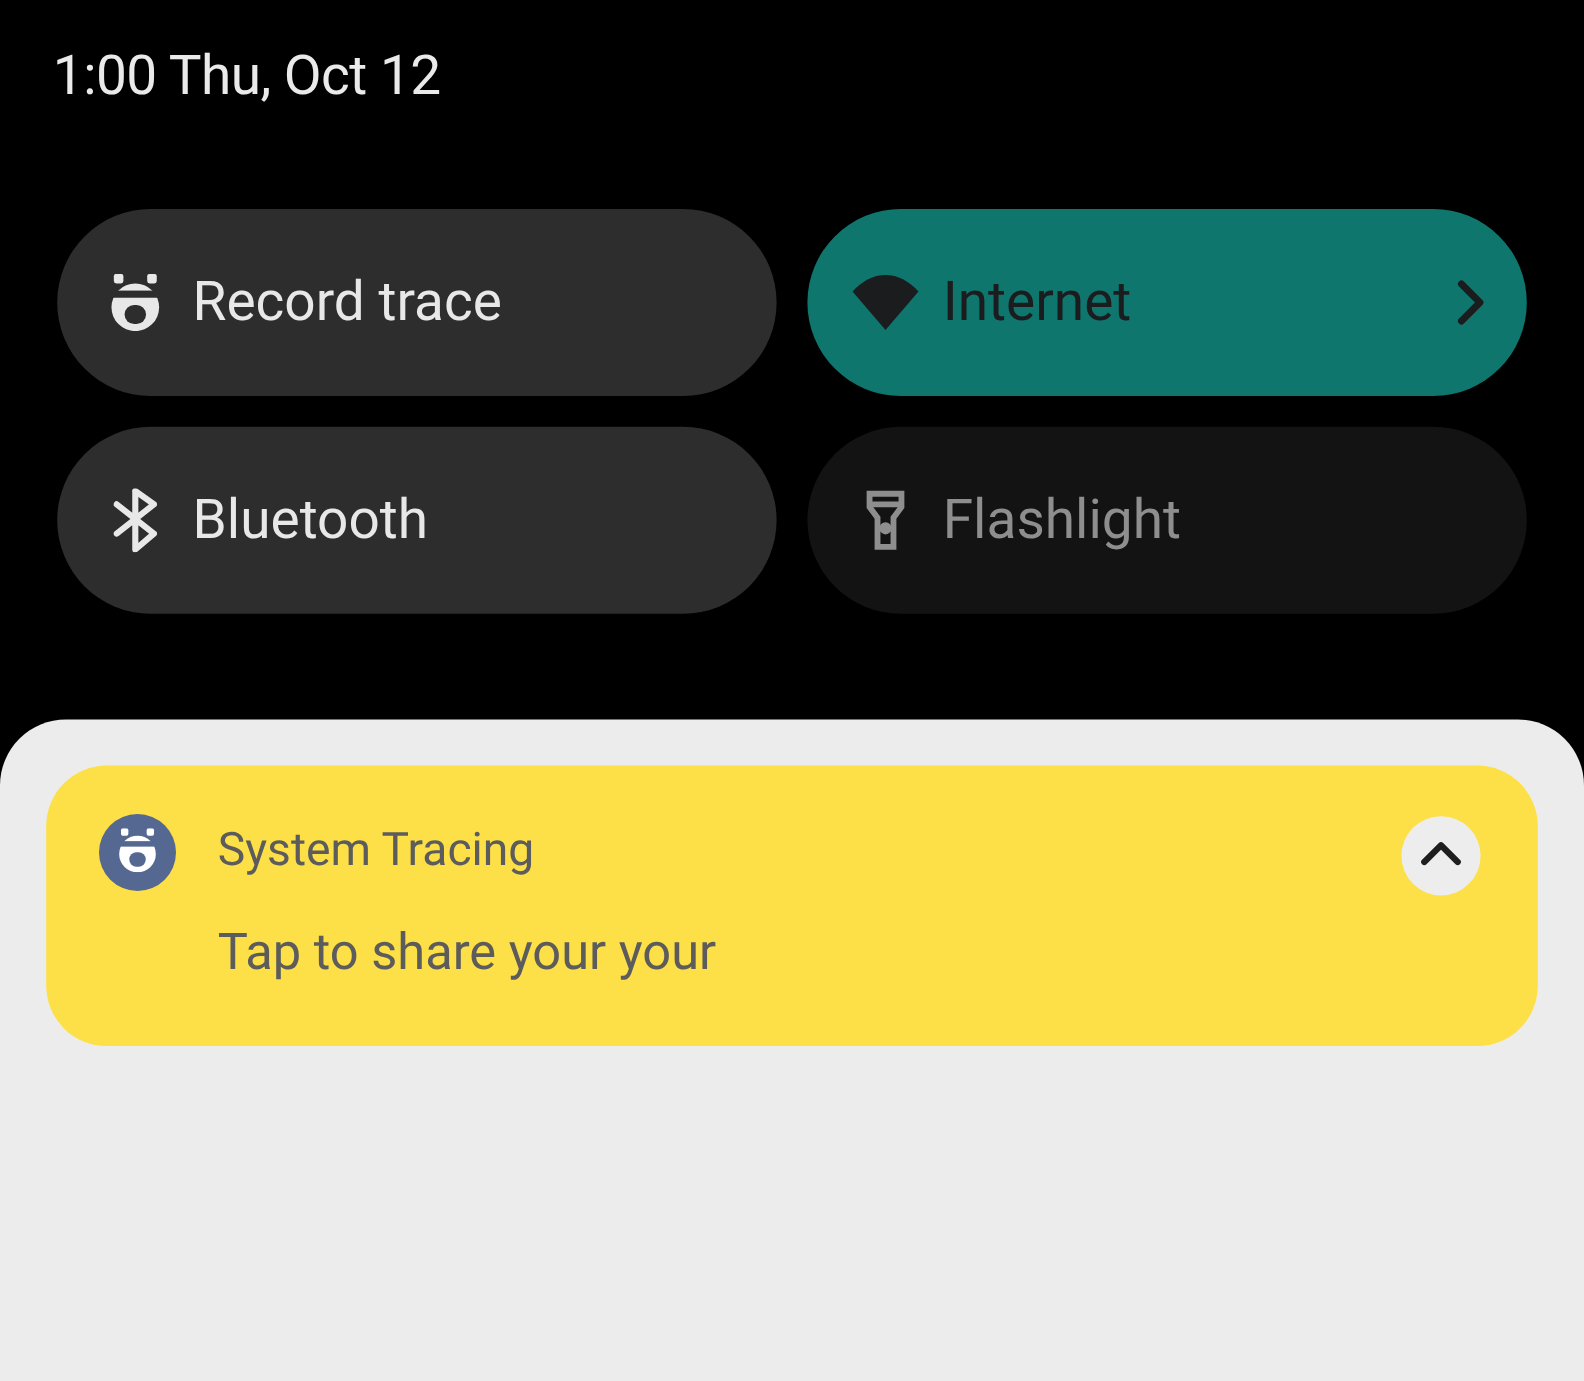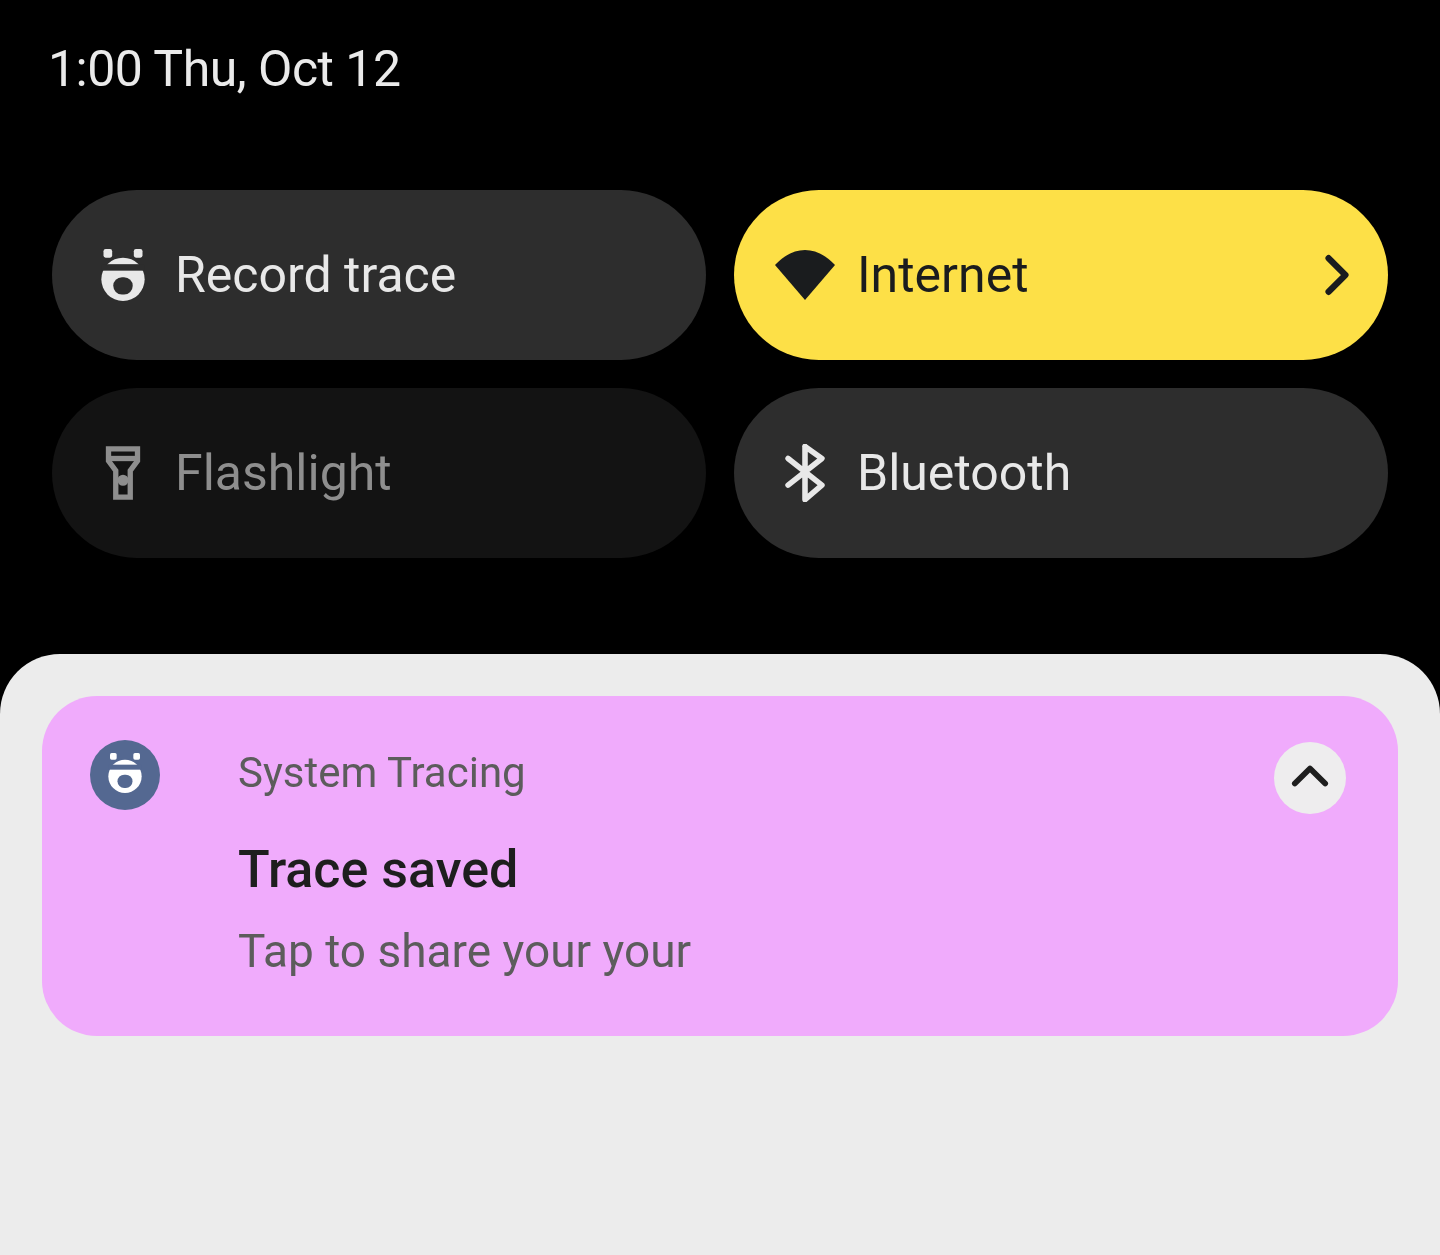--- a/index.html
+++ b/index.html
@@ -53,21 +53,21 @@
       padding: 0 30px 0 40px;
       gap: 21px;
       cursor: pointer;
       user-select: none;
     }
     .qs-tile.off {
       background: #2d2d2d;
       color: #e8e8e8;
     }
     .qs-tile.on {
-      background: #fde047;
+      background: #0f766e;
       color: #1a1c1e;
     }
     .qs-tile.dim {
       background: #131313;
       color: #8e8e8e;
     }
     .qs-tile .label {
       font-size: 50px;
       font-weight: 400;
       flex: 1;
@@ -77,25 +77,24 @@
 
     
     .notif-shelf {
       margin-top: 96px;
       background: #ececec;
       border-top-left-radius: 60px;
       border-top-right-radius: 60px;
       padding: 42px 42px 600px 42px;
     }
     .notif-card {
-      background: #f0abfc;
+      background: #fde047;
       border-radius: 55px;
       padding: 46px 52px 58px 48px;
       display: flex;
-      gap: 40px;
     }
     .notif-icon-badge {
       width: 70px; height: 70px;
       border-radius: 50%;
       background: #546891;
       display: flex; align-items: center; justify-content: center;
       flex: 0 0 auto;
       margin-right: 38px;
       margin-top: -2px;
     }
@@ -155,59 +154,58 @@
           </svg>
       </span>
       <span class="label">Internet</span>
       <span class="chev">
         <svg width="26" height="42" viewBox="0 0 12 20">
             <path fill="none" stroke="currentColor" stroke-width="3" stroke-linecap="round" stroke-linejoin="round" d="M2 2 L10 10 L2 18"></path>
           </svg>
       </span>
     </div>
 
+    <div class="qs-tile off">
+      <span class="ic">
+        <svg width="40" height="58" viewBox="0 0 16 24" fill="none" stroke="currentColor" stroke-width="2.3" stroke-linejoin="round" stroke-linecap="round">
+            <path d="M8 1 V23 L15 17 L1 6 M8 1 L15 6 L1 17"></path>
+          </svg>
+      </span>
+      <span class="label">Bluetooth</span>
+    </div>
+
     <div class="qs-tile dim">
       <span class="ic">
         <svg width="40" height="58" viewBox="0 0 16 24" fill="none" stroke="currentColor" stroke-width="2.2">
             <path d="M2 2 H14 V7 L11 11 V22 H5 V11 L2 7 Z"></path>
             <line x1="2" y1="6" x2="14" y2="6"></line>
             <circle cx="8" cy="15" r="1.2" fill="currentColor"></circle>
           </svg>
       </span>
       <span class="label">Flashlight</span>
-    </div>
-
-    <div class="qs-tile off">
-      <span class="ic">
-        <svg width="40" height="58" viewBox="0 0 16 24" fill="none" stroke="currentColor" stroke-width="2.3" stroke-linejoin="round" stroke-linecap="round">
-            <path d="M8 1 V23 L15 17 L1 6 M8 1 L15 6 L1 17"></path>
-          </svg>
-      </span>
-      <span class="label">Bluetooth</span>
     </div>
 
   </div>
 </div>
 
 <div class="notif-shelf">
   <div class="notif-card">
     <div class="notif-icon-badge">
       <span>
         <svg width="40" height="40" viewBox="0 0 24 24" fill="#ffffff">
             <rect x="3" y="0" width="4" height="4" rx="1"></rect>
             <rect x="17" y="0" width="4" height="4" rx="1"></rect>
             <path d="M12 4 a10 10 0 0 1 10 10 a10 10 0 0 1 -20 0 a10 10 0 0 1 10 -10 Z"></path>
             <rect x="2" y="7" width="20" height="3" fill="#546891"></rect>
             <rect x="7.5" y="13" width="9" height="8" rx="4" fill="#546891"></rect>
           </svg>
       </span>
     </div>
     <div class="notif-body">
       <div class="notif-app">System Tracing</div>
-      <div class="notif-title">Trace saved</div>
       <div class="notif-text">Tap to share your your</div>
     </div>
     <div class="notif-expand">
       <span>
         <svg width="38" height="24" viewBox="0 0 20 12">
             <path fill="none" stroke="#1e1e1e" stroke-width="3" stroke-linecap="round" stroke-linejoin="round" d="M2 10 L10 2 L18 10"></path>
           </svg>
       </span>
     </div>
   </div>

